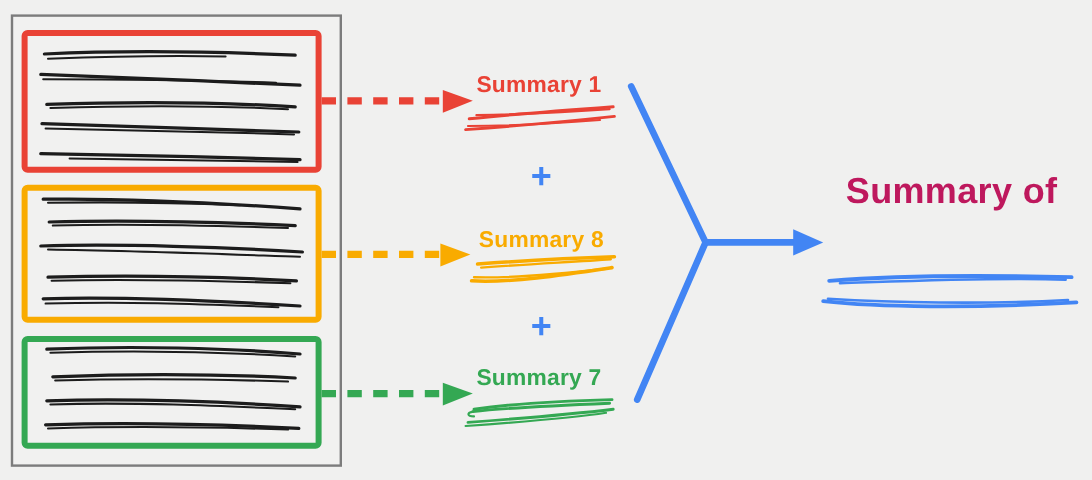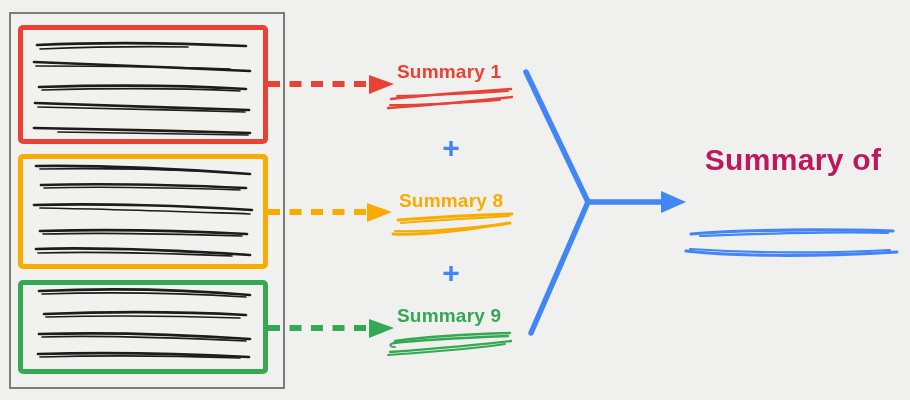--- a/index.html
+++ b/index.html
@@ -168,21 +168,21 @@
     <g fill="none" stroke-width="3.2" stroke-linecap="round" stroke="#4285f4">
       <path d="M691 234 C 740 230, 810 229, 893 231"></path>
       <path d="M700 236 C 760 234, 830 231, 888 233" stroke-width="2.2"></path>
       <path d="M686 251 C 730 256, 810 257, 897 252"></path>
       <path d="M690 249 C 740 252, 820 254, 890 250" stroke-width="2.2"></path>
     </g>
   </svg>
 
   <div class="summary-label label-red">Summary 1</div>
   <div class="summary-label label-orange">Summary 8</div>
-  <div class="summary-label label-green">Summary 9</div>
+  <div class="summary-label label-green">Summary 7</div>
 
   <div class="plus plus-1">+</div>
   <div class="plus plus-2">+</div>
 
   <div class="result-label">
     <div>Summary of</div>
   </div>
 
 </div>
 

